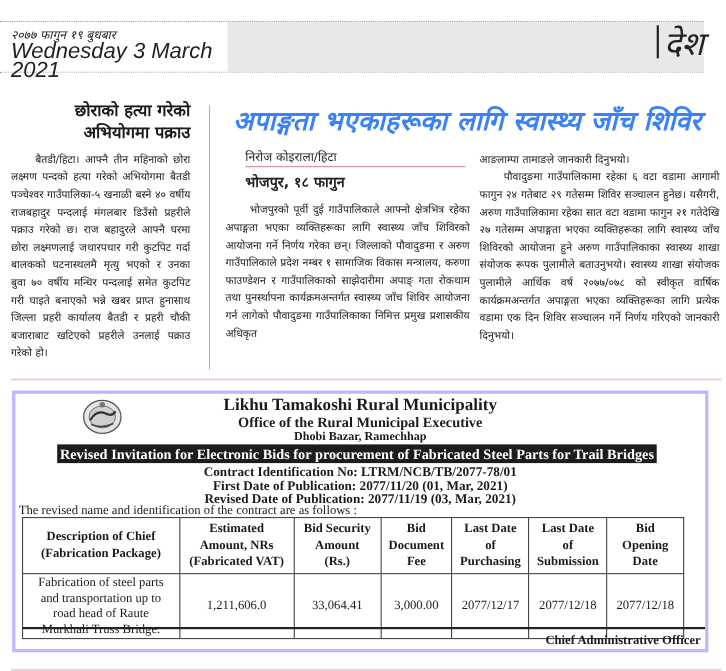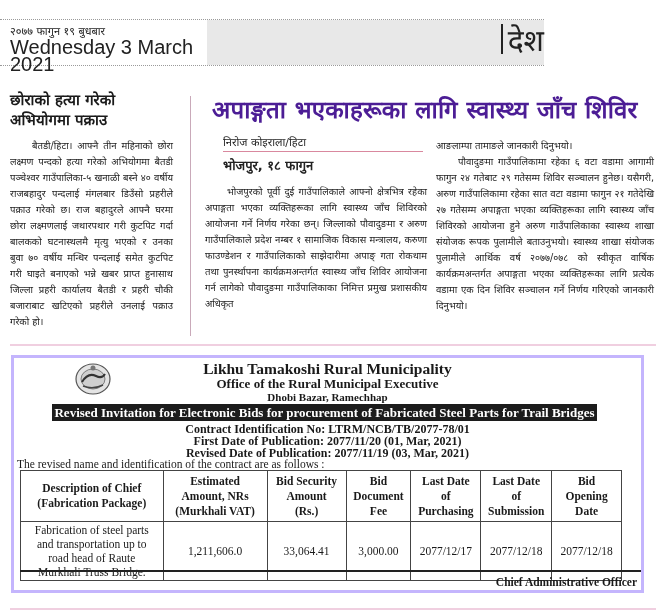--- a/index.html
+++ b/index.html
@@ -1,38 +1,38 @@
 <!DOCTYPE html>
 <html><head>
 <meta charset="utf-8">
 <style>
   * { box-sizing: border-box; margin: 0; padding: 0; }
   html, body { width: 660px; height: 610px; background: #ffffff; overflow: hidden; }
   body { position: relative; font-family: "DejaVu Sans", sans-serif; color: #1a1a1a; }
 
   
-  .header { position: absolute; left: 0; top: 19px; width: 544px; height: 47px;
-    border-top: 1px dotted #9a9a9a; border-bottom: 1px dotted #9a9a9a; }
+  .header { position: absolute; left: 0; top: 19px; width: 640px; height: 47px;
+    border-top: 1px dotted #9a9a9a; border-bottom: 1px dotted #9a9a9a; font-style: italic; }
   .header .date-box { position: absolute; left: 0; top: 0; width: 207px; height: 45px; background: #fff; padding: 5px 0 0 10px; }
   .header .shade { position: absolute; left: 207px; top: 0; right: 0; height: 45px; background: #e8e8e8; }
   .date-np { font-family: "DejaVu Sans", sans-serif; font-size: 11px; color: #222; line-height: 14px; }
   .date-en { font-family: "Liberation Sans", sans-serif; font-size: 20px; color: #222; line-height: 17px; }
   .masthead { position: absolute; right: 0; top: 3px; font-size: 30px; line-height: 36px; color: #222; white-space: nowrap; padding-left: 26px; }
   .masthead .bar { display:inline-block; width: 2px; height: 30px; background:#222; vertical-align: -3px; margin-right: 5px; }
 
   
   .left-article { position: absolute; left: 10px; top: 90px; width: 163px; }
-  .left-title { font-size: 15px; font-weight: bold; text-align: left; line-height: 20px; color: #1a1a1a; }
+  .left-title { font-size: 15px; font-weight: bold; text-align: right; line-height: 20px; color: #1a1a1a; }
   .left-body { margin-top: 8px; font-size: 9.6px; line-height: 16px; color: #222; text-align: justify; }
   .left-body .indent { display: inline-block; width: 22px; }
 
   .col-divider { position: absolute; left: 190px; top: 96px; width: 1px; height: 240px; background: #c9a9b9; }
 
   
-  .main-title { position: absolute; left: 212px; top: 92px; font-size: 24px; font-weight: bold; color: #4c1d95; white-space: nowrap; letter-spacing: 0.2px; }
+  .main-title { position: absolute; left: 212px; top: 92px; font-size: 24px; font-weight: bold; color: #3b82f6; white-space: nowrap; letter-spacing: 0.2px; font-style: italic; }
   .byline { position: absolute; left: 223px; top: 134px; width: 200px; font-size: 11px; color: #222; padding-bottom: 2px; border-bottom: 1px solid #d9889e; }
   .dateline { position: absolute; left: 223px; top: 156px; font-size: 13px; font-weight: bold; color: #222; }
   .mid-body { position: absolute; left: 205px; top: 184px; width: 222px; font-size: 9.6px; line-height: 16px; text-align: justify; color: #222; }
   .right-body { position: absolute; left: 436px; top: 138px; width: 218px; font-size: 9.6px; line-height: 16px; text-align: justify; color: #222; }
   .indent2 { display: inline-block; width: 22px; }
 
   .pink-rule { position: absolute; left: 10px; top: 344px; width: 646px; height: 2px; background: #f0cfe0; }
   .pink-rule2 { position: absolute; left: 10px; top: 608px; width: 646px; height: 2px; background: #f0cfe0; }
 
   
@@ -117,21 +117,21 @@
     </colgroup>
     <thead>
       <tr>
         <th>
             <div>Description of Chief</div>
             <div>(Fabrication Package)</div>
           </th>
         <th>
             <div>Estimated</div>
             <div>Amount, NRs</div>
-            <div>(Murkhali VAT)</div>
+            <div>(Fabricated VAT)</div>
           </th>
         <th>
             <div>Bid Security</div>
             <div>Amount</div>
             <div>(Rs.)</div>
           </th>
         <th>
             <div>Bid</div>
             <div>Document</div>
             <div>Fee</div>

